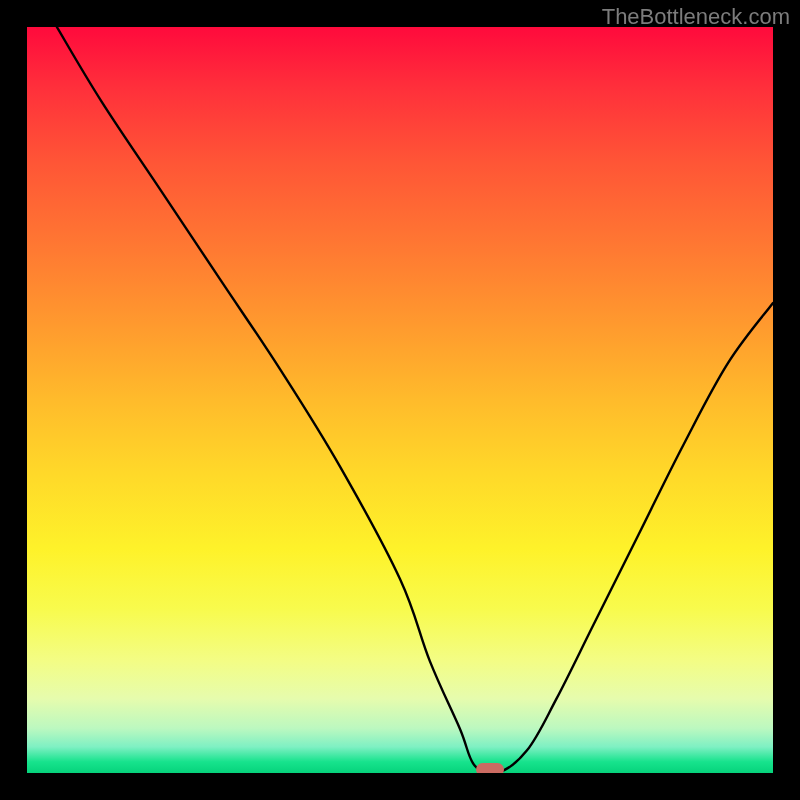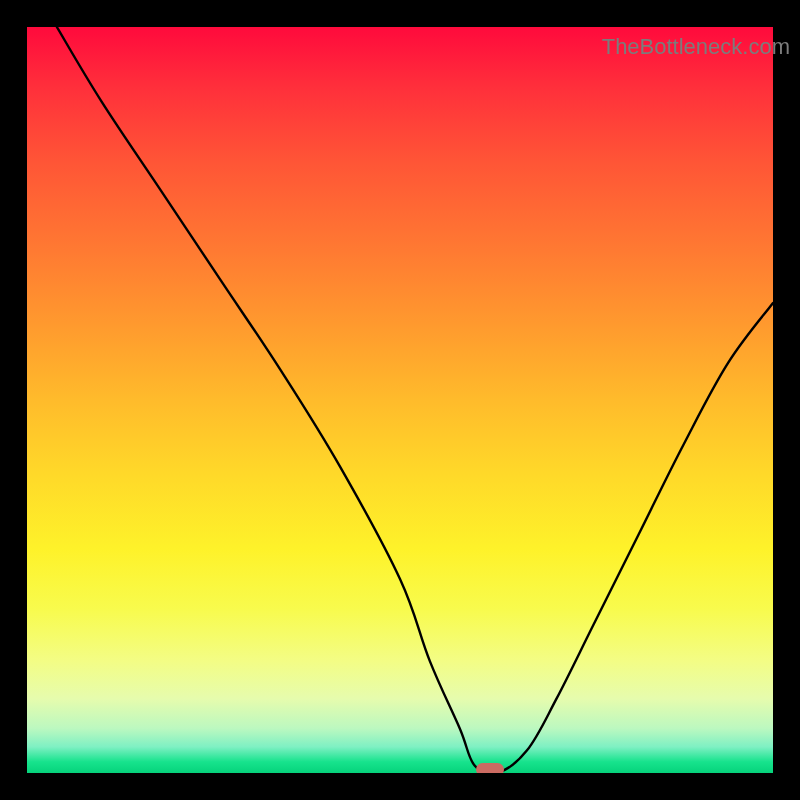--- a/index.html
+++ b/index.html
@@ -11,21 +11,20 @@
     position: relative;
     overflow: hidden;
   }
   .attribution {
     position: absolute;
     top: 4px;
     right: 10px;
     color: #7c7c7c;
     font-size: 22px;
     z-index: 10;
-    margin-top: 30px;
   }
   .plot-area {
     position: absolute;
     left: 27px;
     top: 27px;
     width: 746px;
     height: 746px;
     overflow: hidden;
   }
   .gradient-bg {

